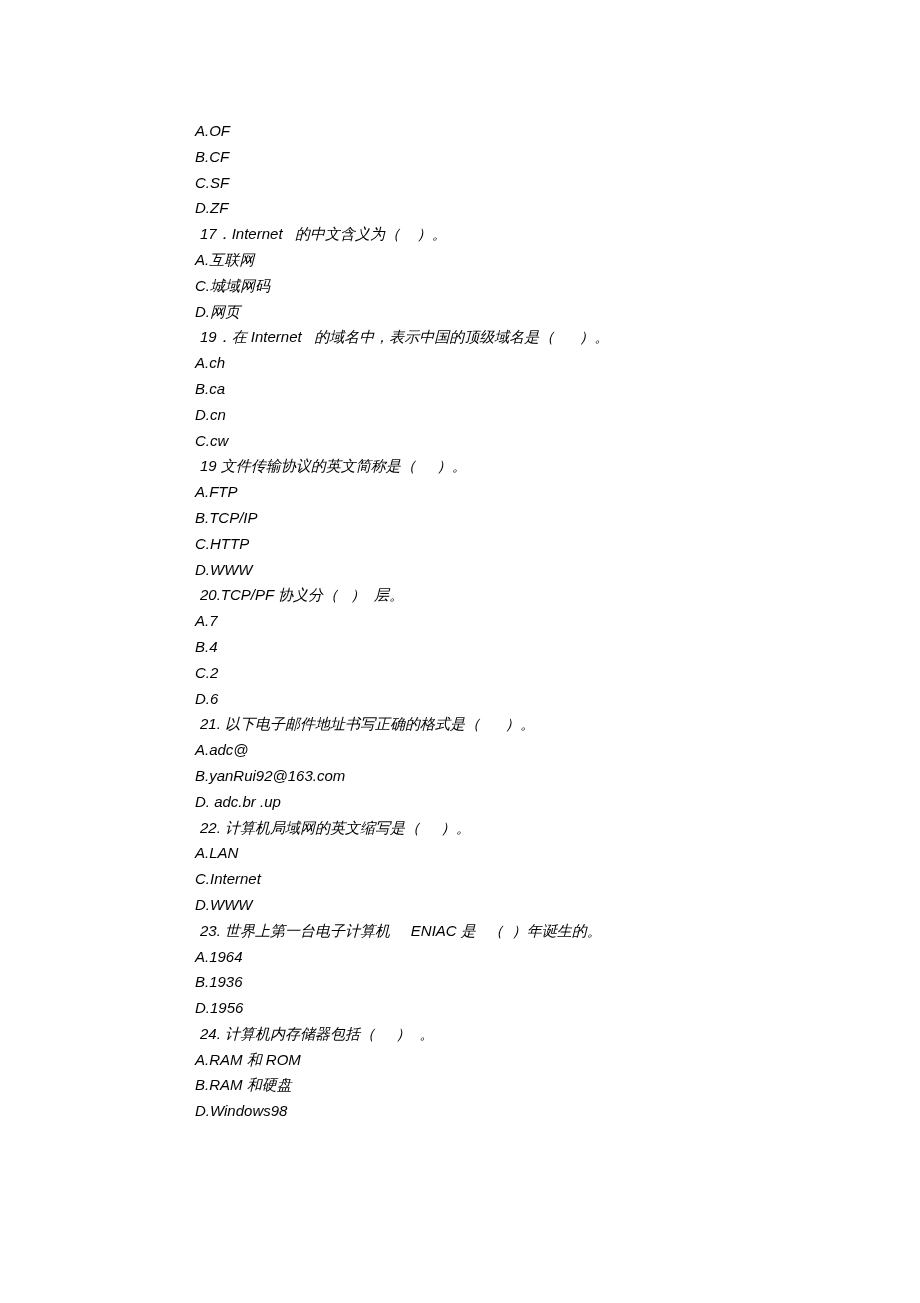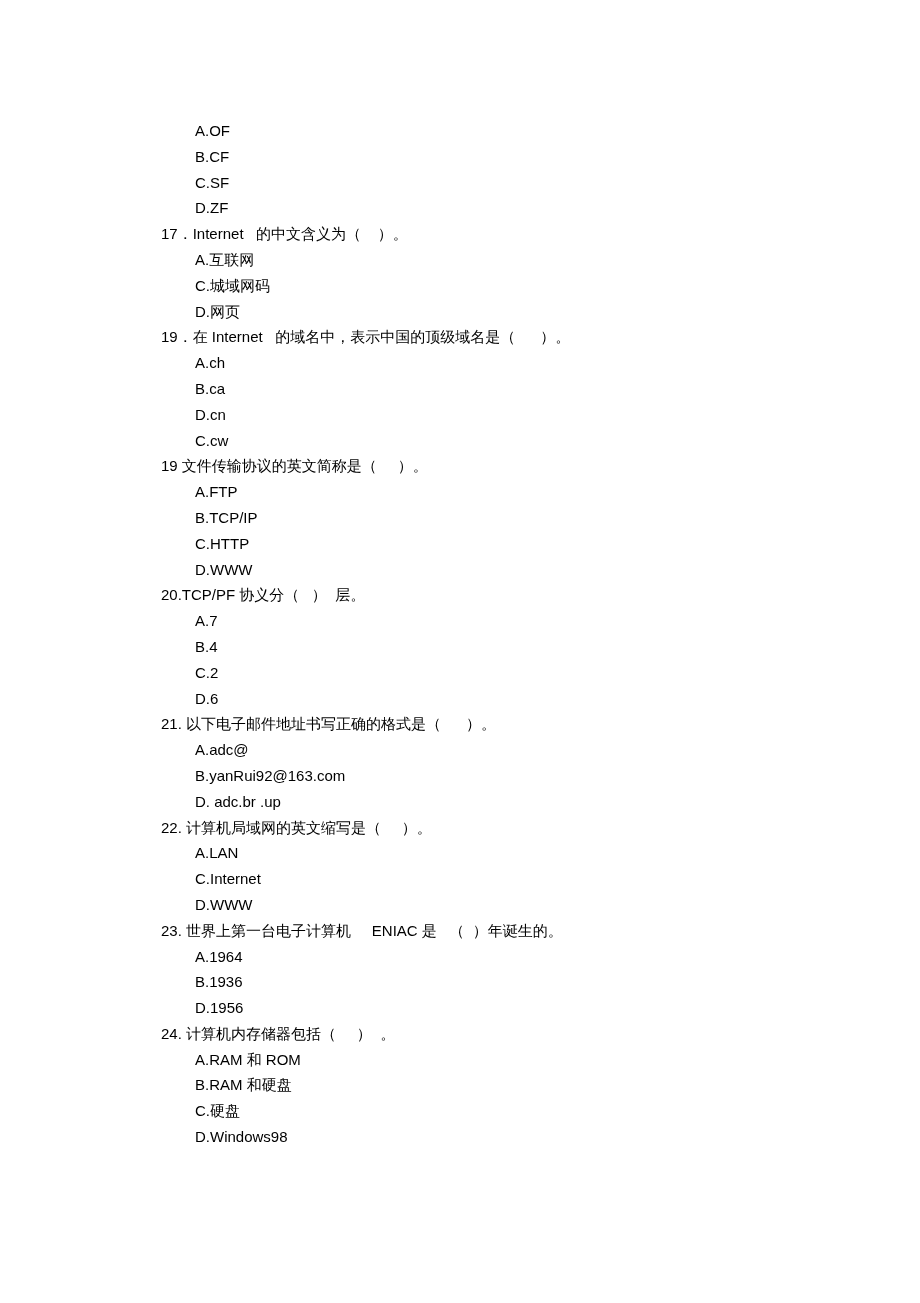--- a/index.html
+++ b/index.html
@@ -1,32 +1,34 @@
 <!DOCTYPE html>
 <html><head>
   <meta charset="utf-8">
   <style>
     * {
       margin: 0;
       padding: 0;
       box-sizing: border-box;
+      font-style: italic;
     }
     body {
       width: 920px;
       height: 1303px;
       background: #ffffff;
       font-family: "SimSun", "宋体", Arial, sans-serif;
       font-size: 15px;
       color: #000000;
       padding-top: 118px;
       padding-left: 161px;
       line-height: 1.72;
     }
     .question-line {
       white-space: pre;
+      margin-left: 39px;
     }
     .option-line {
       padding-left: 34px;
       white-space: pre;
     }
   </style>
 </head>
 <body>
 
 <div id="content">
@@ -61,15 +63,14 @@
     <div class="option-line">A.LAN</div>
     <div class="option-line">C.Internet</div>
     <div class="option-line">D.WWW</div>
     <div class="question-line">23. 世界上第一台电子计算机     ENIAC 是   （  ）年诞生的。</div>
     <div class="option-line">A.1964</div>
     <div class="option-line">B.1936</div>
     <div class="option-line">D.1956</div>
     <div class="question-line">24. 计算机内存储器包括（     ）  。</div>
     <div class="option-line">A.RAM 和 ROM</div>
     <div class="option-line">B.RAM 和硬盘</div>
-    <div class="option-line">C.硬盘</div>
     <div class="option-line">D.Windows98</div>
   </div>
 
 </body></html>

